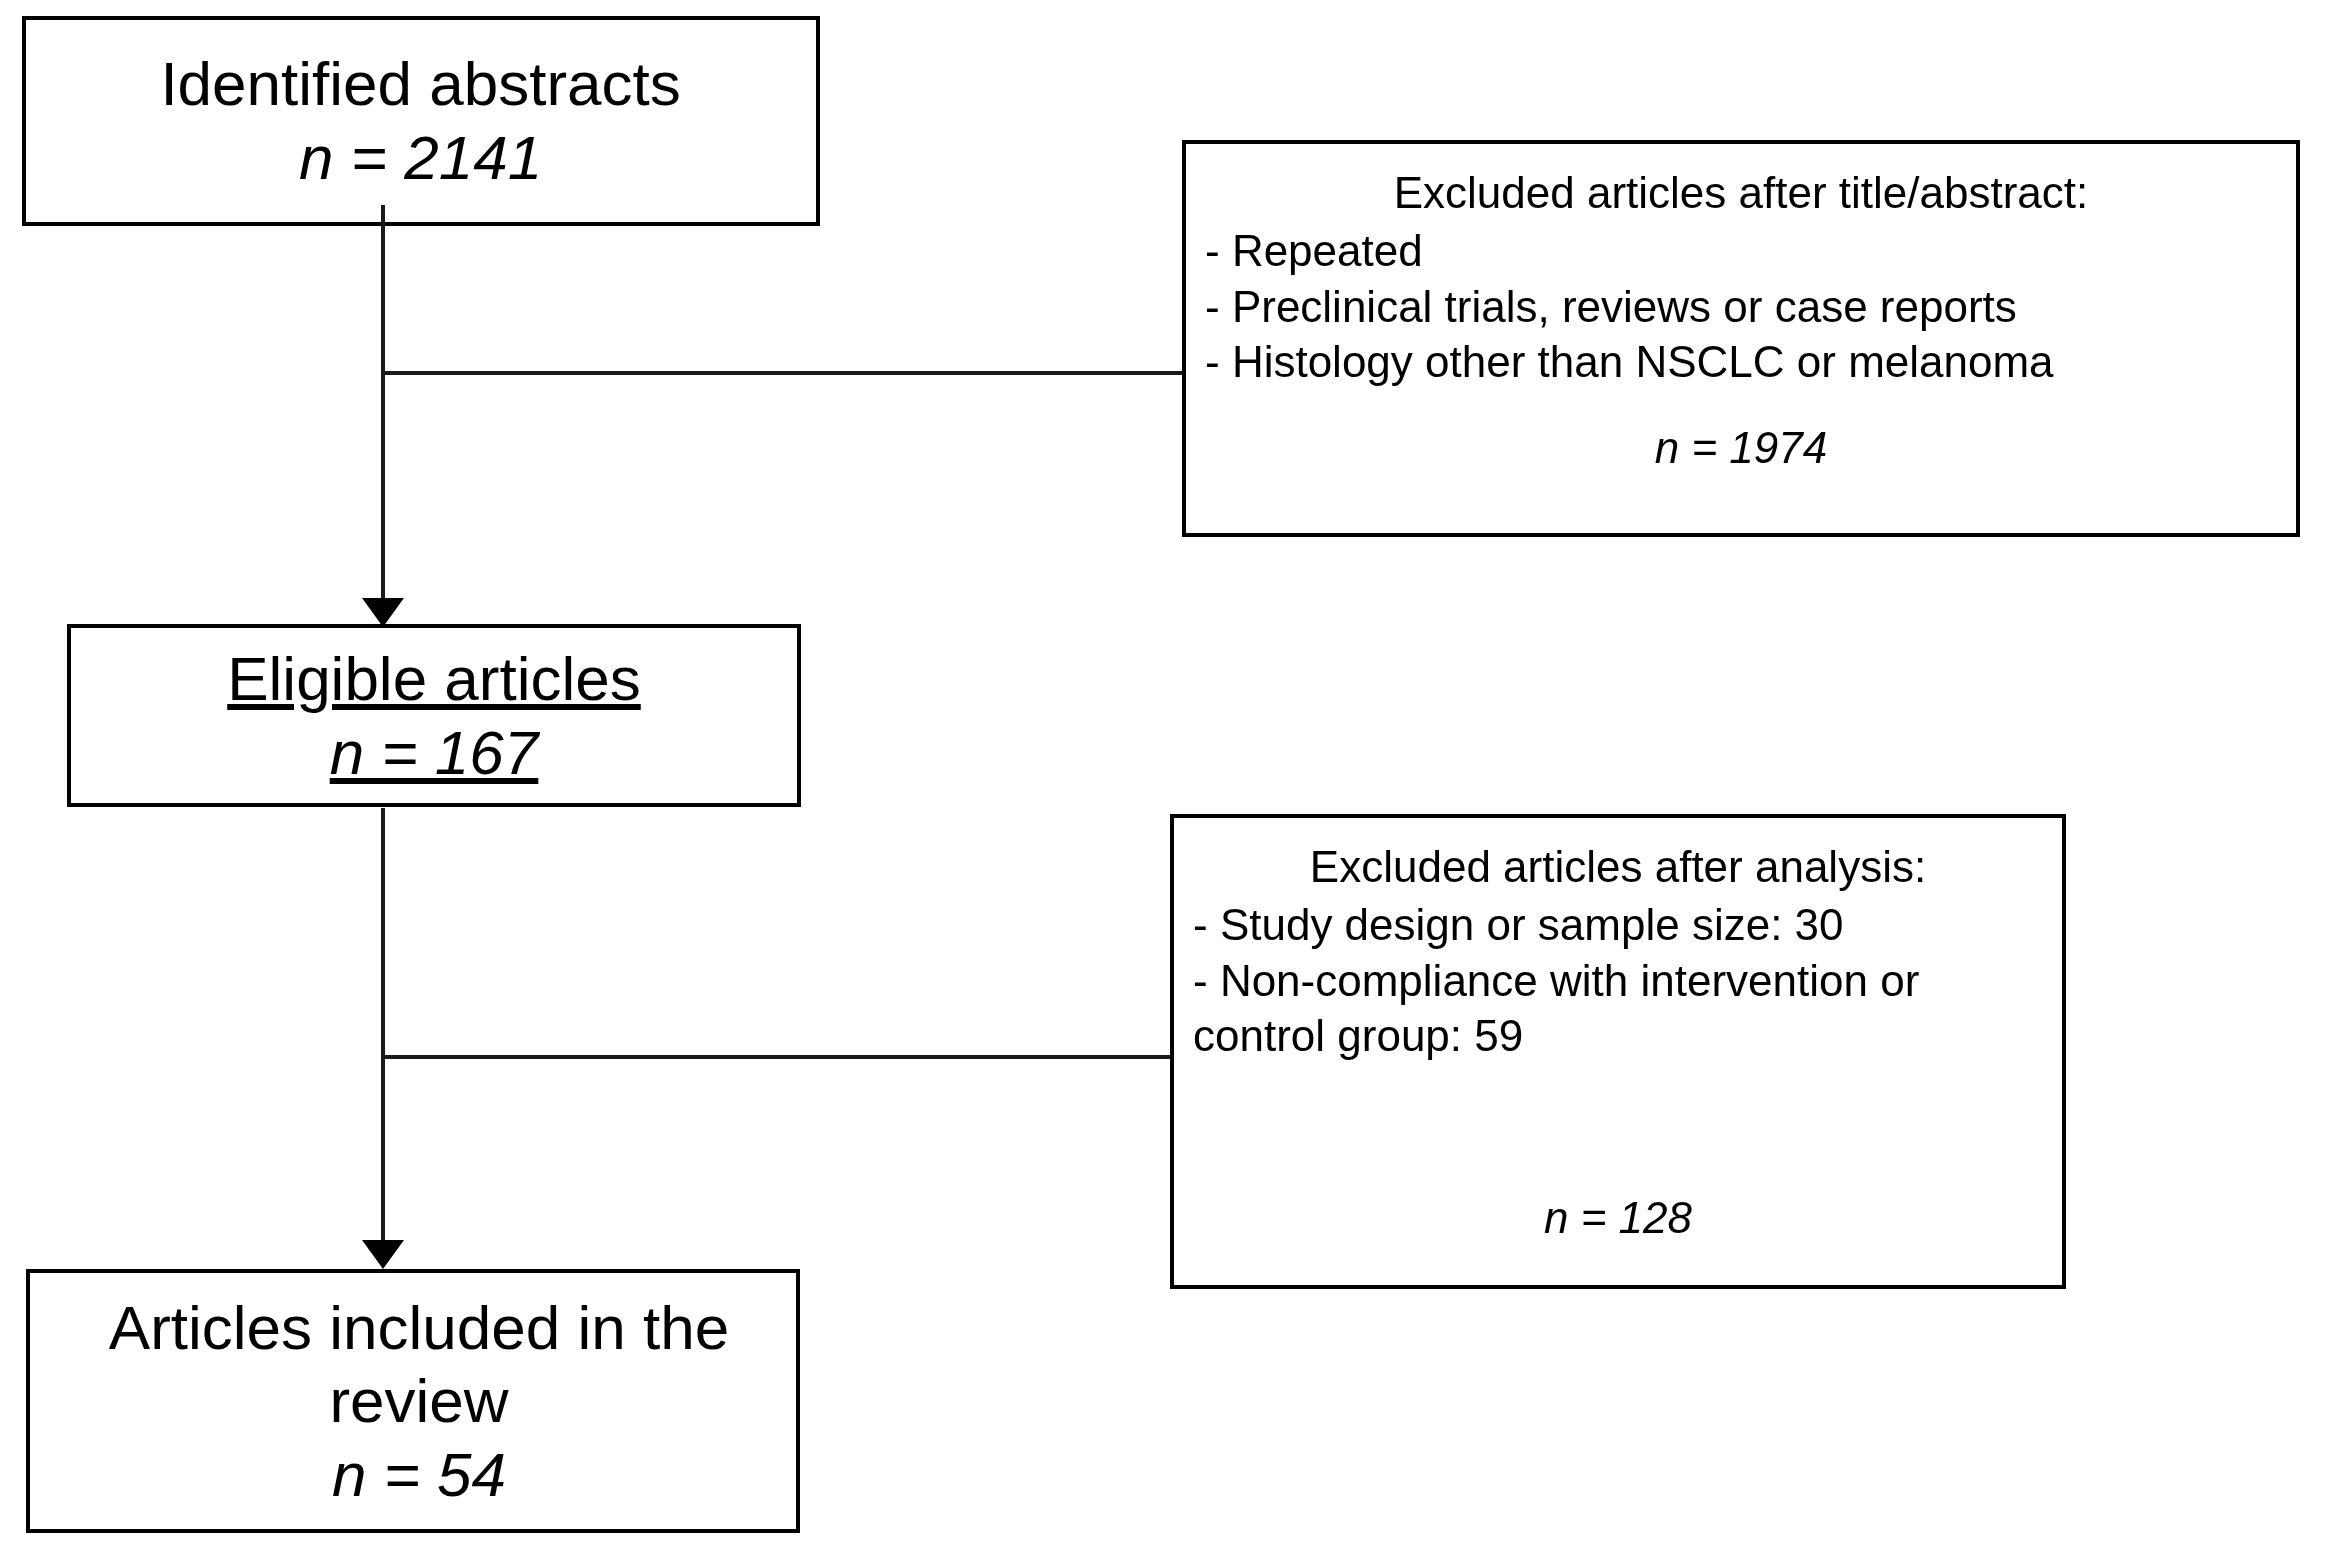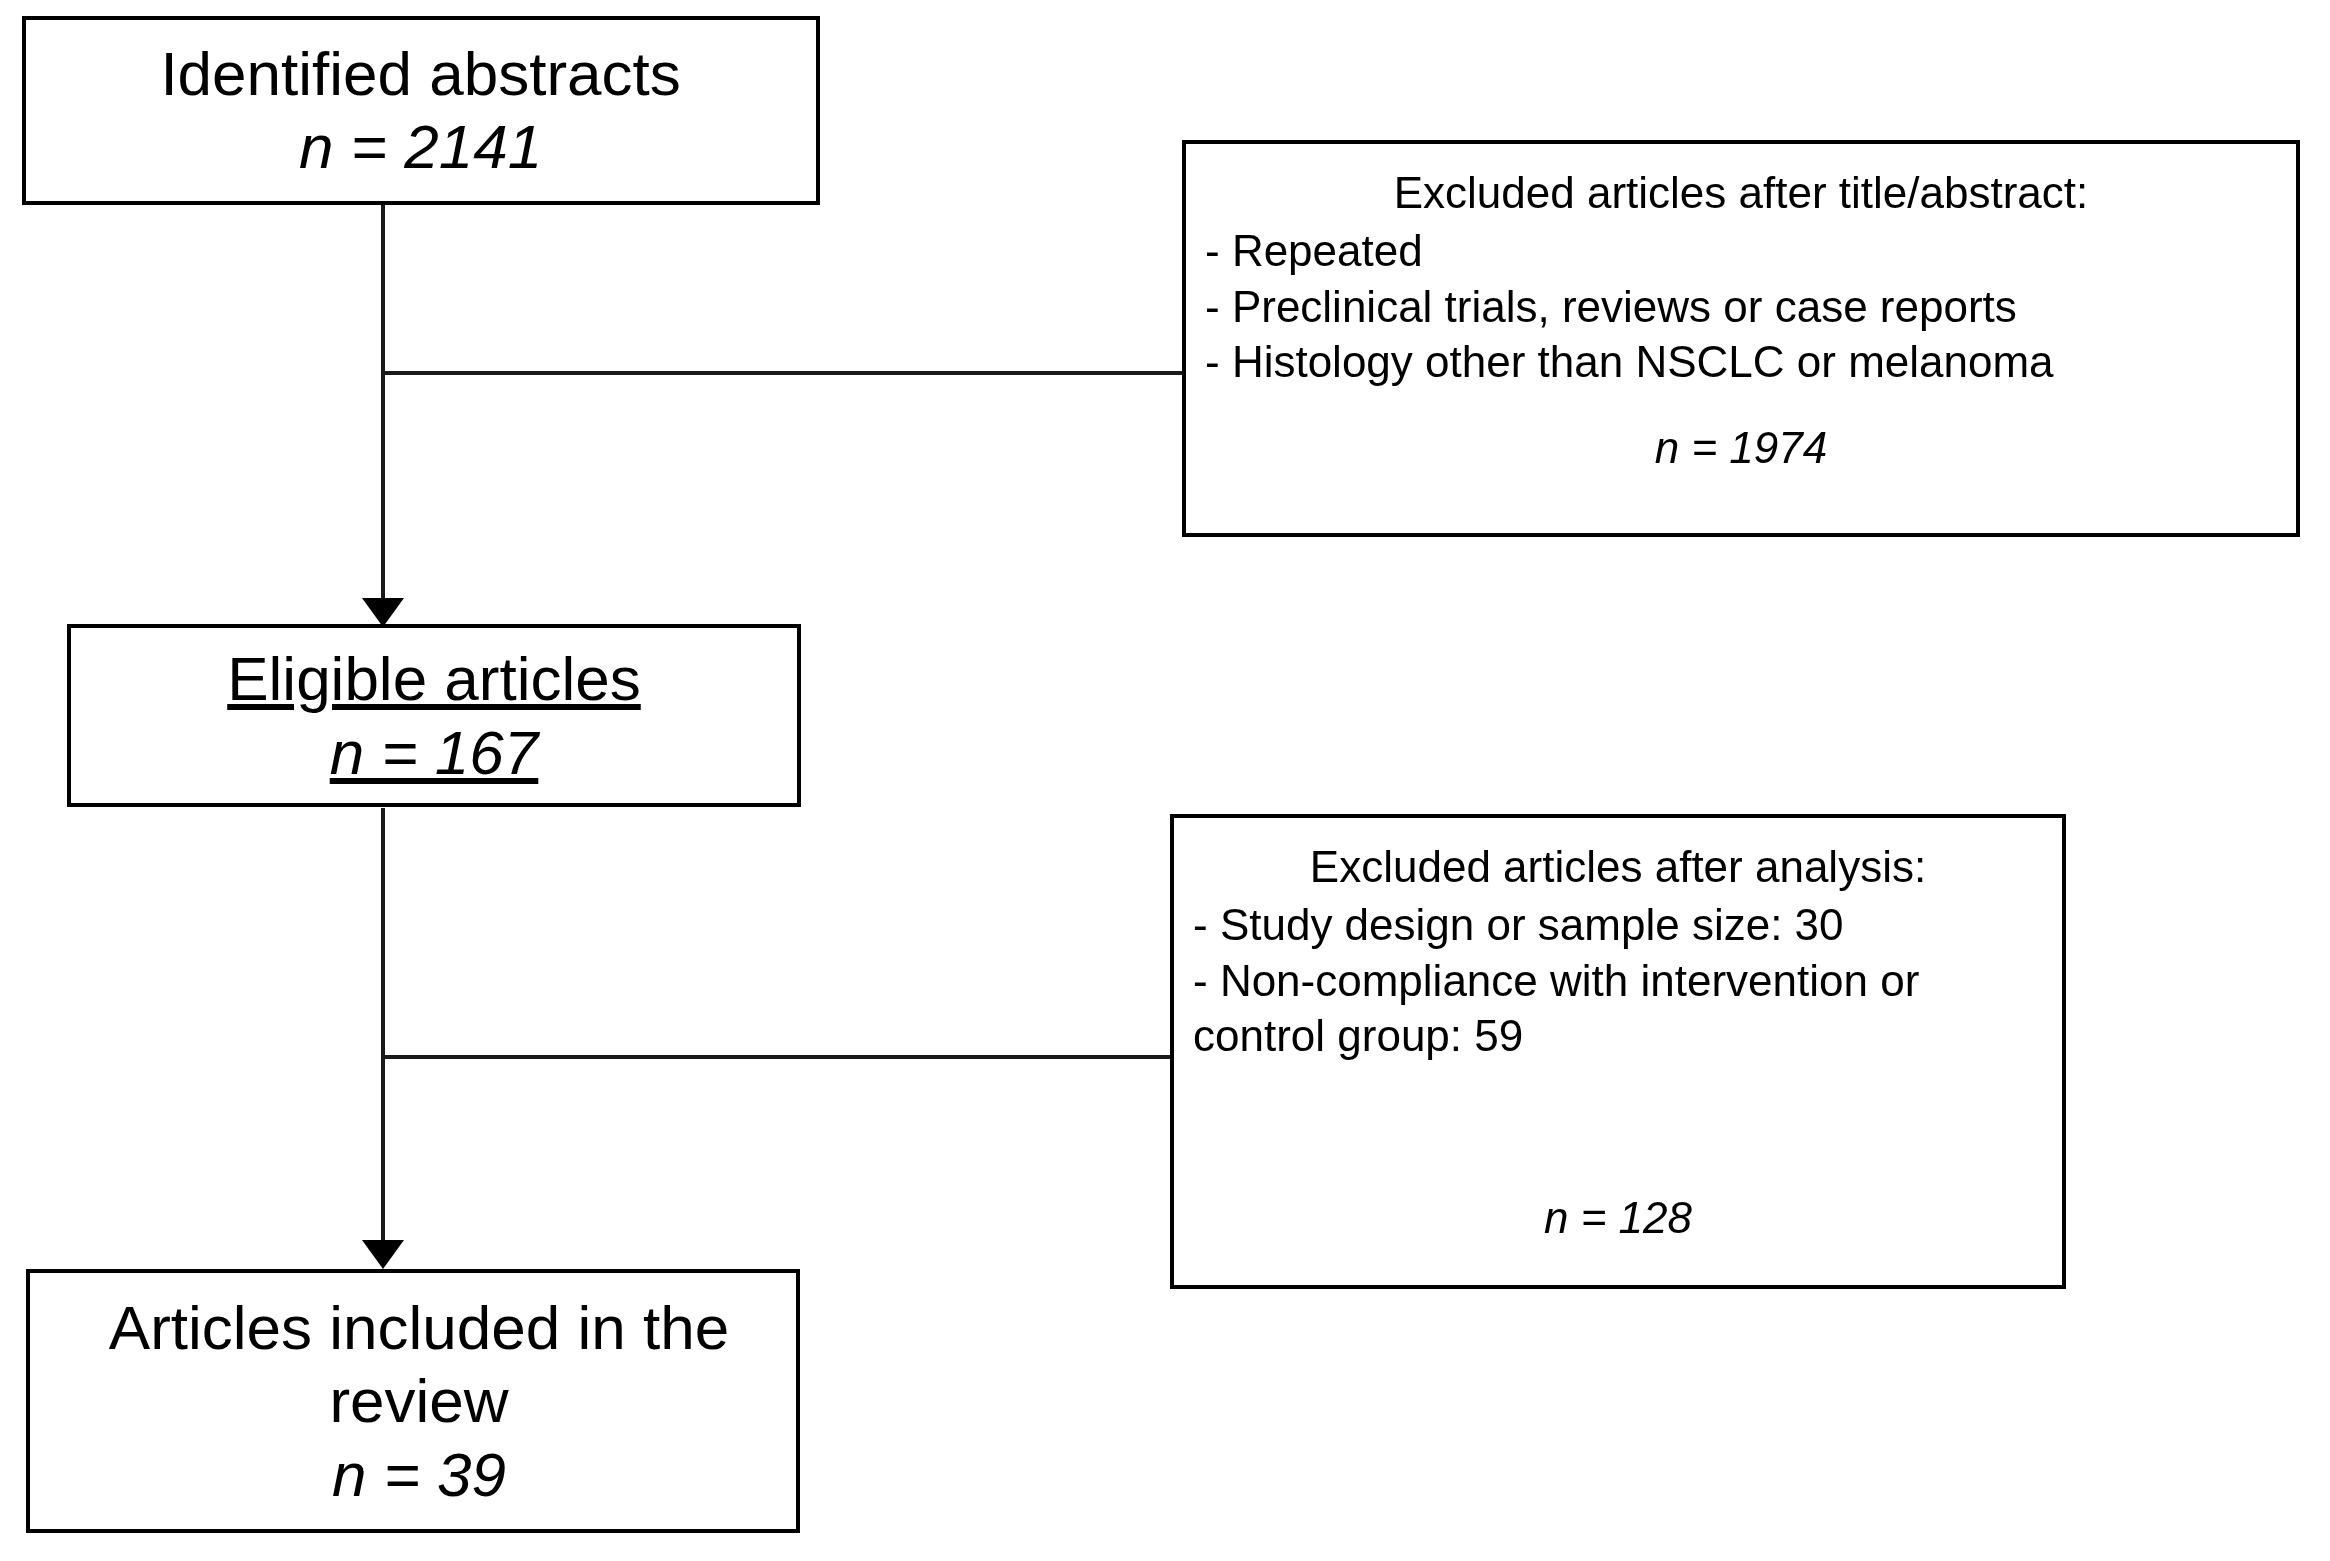--- a/index.html
+++ b/index.html
@@ -38,21 +38,21 @@
   }
 
   
   #node-identified,
   #node-eligible,
   #node-included {
     font-size: 62px;
     font-weight: 400;
   }
 
-  #node-identified { left: 21.6px;  top: 15.5px;   width: 798px; height: 189px; }
+  #node-identified { left: 21.6px;  top: 15.5px;   width: 798px; height: 210px; }
   #node-eligible   { left: 67px;  top: 624px;  width: 734px; height: 183px; text-decoration: underline; }
   #node-included   { left: 26px;  top: 1269px; width: 774px; height: 264px; padding-left: 12px; }
 
   
   .excl {
     align-items: stretch;
     justify-content: flex-start;
     text-align: left;
     font-size: 44px;
     font-weight: 400;
@@ -144,17 +144,17 @@
     <div class="excl-heading">Excluded  articles after analysis:</div>
     <div class="excl-item">- Study design or sample size:  30</div>
     <div class="excl-item">- Non-compliance  with intervention  or</div>
     <div class="excl-item">control group:  59</div>
     <div class="excl-total ital">n = 128</div>
   </div>
 
   <div class="node" id="node-included">
     <span class="line">Articles included in the</span>
     <span class="line">review</span>
-    <span class="line ital">n = 39</span>
+    <span class="line ital">n = 54</span>
   </div>
 
 </div>
 
 
 </body></html>

